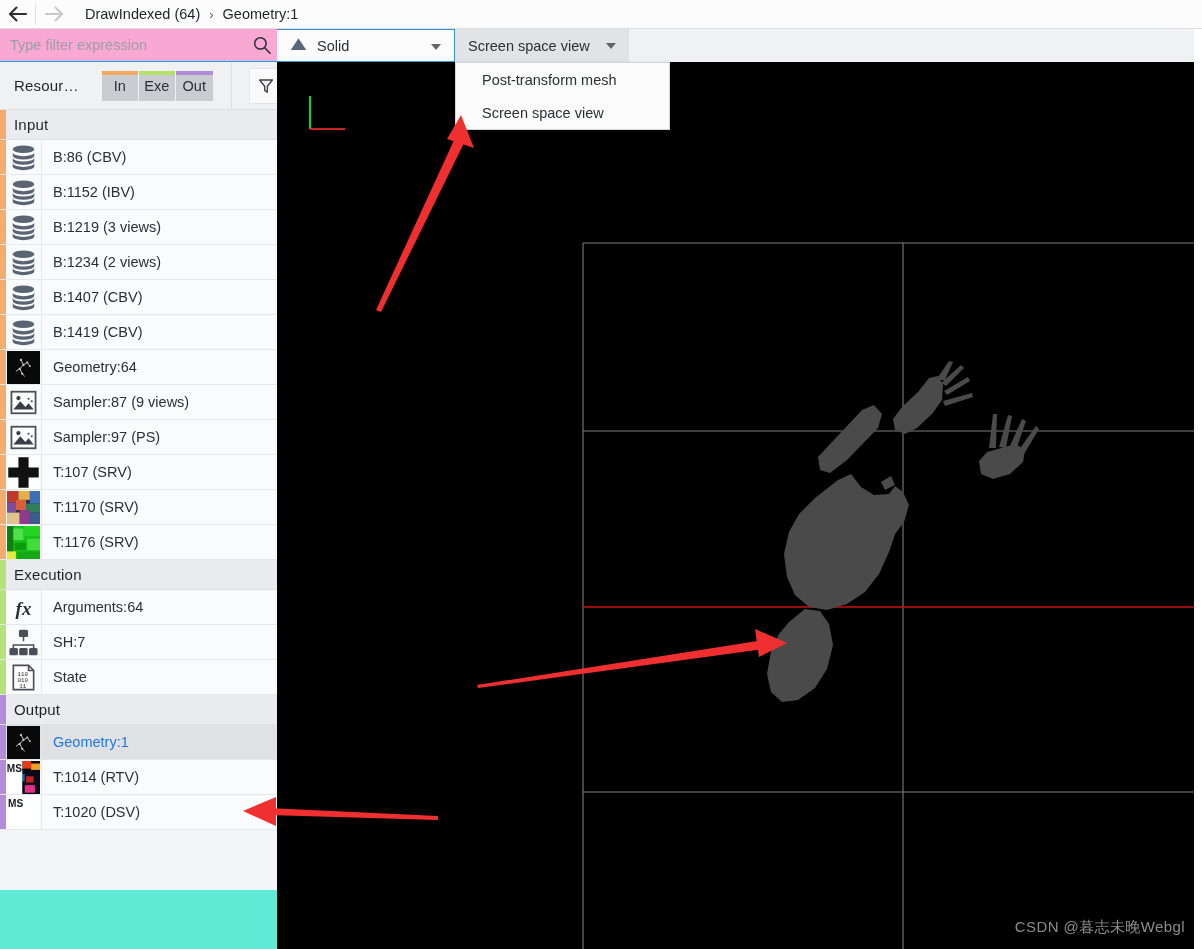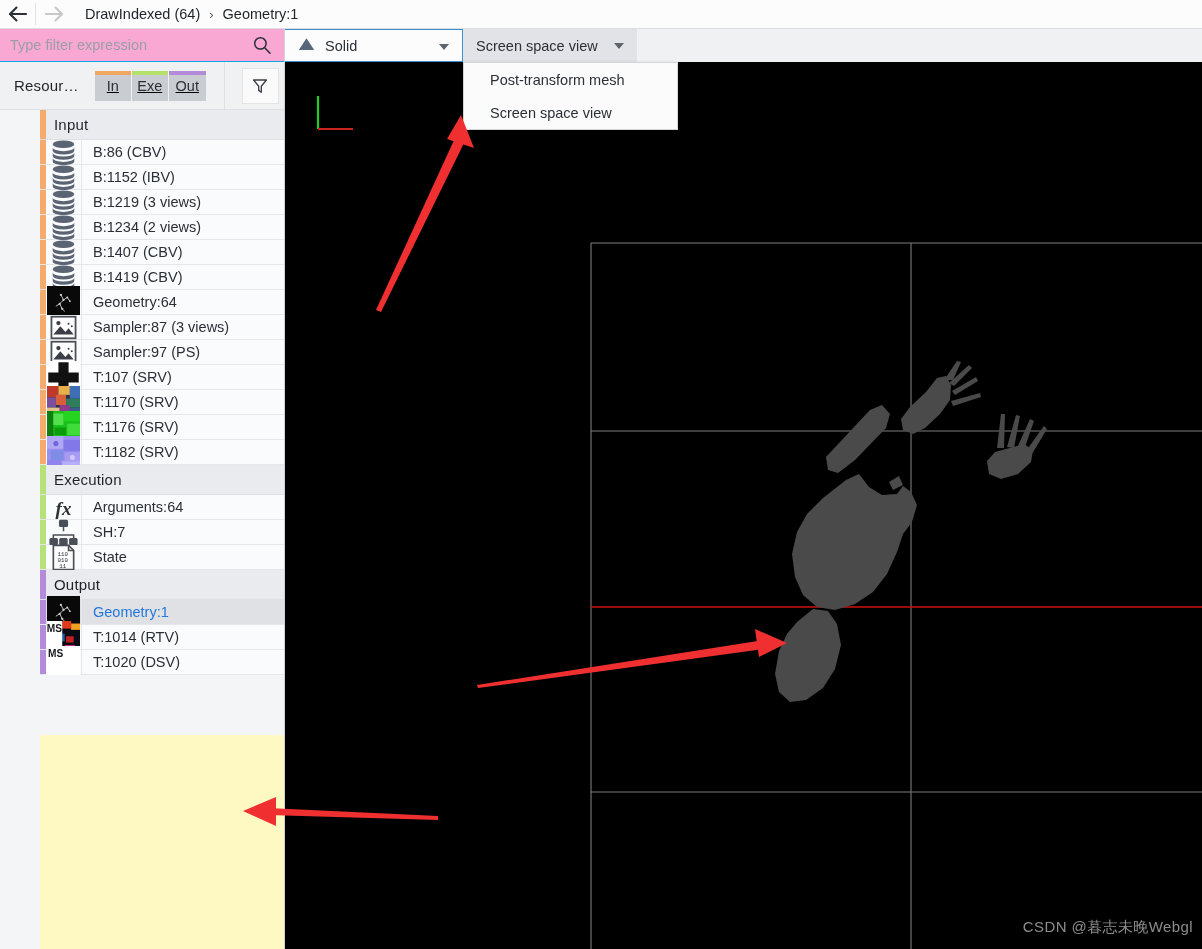--- a/index.html
+++ b/index.html
@@ -51,69 +51,69 @@
     width: 20px; height: 20px;
   }
 
   .toolrow {
     height: 48px; background: #f0f1f3; border-bottom: 1px solid #dfe0e3;
     display: flex; align-items: center; position: relative;
   }
   .res-label {
     font-size: 15px; color: #1f2328; margin-left: 14px; letter-spacing: .2px;
   }
-  .togglegroup { display: flex; margin-left: 16px; text-decoration: underline; }
+  .togglegroup { display: flex; margin-left: 23px; }
   .tgl {
     width: 37px; height: 30px; background: #c9ccd1;
     display: flex; align-items: center; justify-content: center;
     font-size: 14.5px; color: #2b2f36; position: relative;
     border-right: 1px solid #f0f1f3;
   }
   .tgl:last-child { border-right: none; }
   .tgl .cap { position: absolute; left: 0; top: 0; width: 100%; height: 4px; }
   .vsep { width: 1px; height: 47px; background: #dfe0e3; margin-left: 18px; }
   .funnel-btn {
     margin-left: 17px; width: 37px; height: 36px; background: #fafafa;
     border: 1px solid #e3e4e6; display: flex; align-items: center;
     justify-content: center;
   }
 
   
-  .reslist { position: relative; height: 839px; overflow: hidden; background:#fef9c3;margin-left:40px;}
+  .reslist { position: relative; height: 839px; overflow: hidden; background:#5eead4;}
   .sec-header {
     position: relative; height: 30px; background: #eaebee;
     display: flex; align-items: center; border-bottom: 1px solid #dfe0e3;
   }
   .sec-header .title {
     font-size: 15px; color: #1f2328; margin-left: 14px; letter-spacing:.2px;
   }
   .stripe { position: absolute; left: 0; top: 0; width: 6px; height: 100%; }
   .row {
-    position: relative; height: 25px; display: flex; align-items: center;
+    position: relative; height: 35px; display: flex; align-items: center;
     border-bottom: 1px solid #e6e7ea; background: #fafbfc;
   }
   .row.selected { background: #dfe1e5; }
   .row .icon-cell {
     width: 35px; height: 34px; margin-left: 6px; flex: none;
     display: flex; align-items: center; justify-content: center;
     overflow: hidden;
   }
   .row .rowsep { width: 1px; height: 34px; background: #e6e7ea; flex:none;}
   .row .label {
     font-size: 14.5px; color: #2b2f36; margin-left: 11px; white-space: nowrap;
   }
   .row.selected .label { color: #2277dd; }
   .listfill { background: #f4f5f7; height: 60px; position: relative; }
 
   
   .thumb { width: 33px; height: 33px; display:block; }
 
   
   .rightarea {
-    position: absolute; left: 285px; top: 29px;
+    position: absolute; left: 277px; top: 29px;
     width: 917px; height: 920px; background: #ffffff;
   }
   .vtoolbar {
     position: relative; height: 33px; background: #f0f1f3;
     display: flex; align-items: center;
   }
   .dd {
     height: 33px; display: flex; align-items: center; position: relative;
     font-size: 14.5px; color: #2b2f36;
   }
@@ -352,21 +352,21 @@
         <rect x="3.5" y="4.5" width="19" height="17" fill="#fdfdfd" stroke="#4a4f57" stroke-width="1.4"></rect>
         <circle cx="9" cy="9.5" r="1.7" fill="#3a3f47"></circle>
         <path d="M5 18.5 L10.5 12 L14.5 16.5 L17 13.5 L21 18.5 Z" fill="#3a3f47"></path>
         <g fill="#3a3f47">
                     <circle cx="17" cy="10" r="0.8"></circle>
                     <circle cx="19.5" cy="12" r="0.8"></circle>
                   </g>
       </svg>
               </span>
        <span class="rowsep"></span>
-       <span class="label">Sampler:87 (3 views)</span>
+       <span class="label">Sampler:87 (9 views)</span>
             </div>
             <div class="row">
               <span class="stripe" style="background:#f3ab6e"></span>
        <span class="icon-cell">
                 <svg class="thumb" viewBox="0 0 26 26">
         <rect x="3.5" y="4.5" width="19" height="17" fill="#fdfdfd" stroke="#4a4f57" stroke-width="1.4"></rect>
         <circle cx="9" cy="9.5" r="1.7" fill="#3a3f47"></circle>
         <path d="M5 18.5 L10.5 12 L14.5 16.5 L17 13.5 L21 18.5 Z" fill="#3a3f47"></path>
         <g fill="#3a3f47">
                     <circle cx="17" cy="10" r="0.8"></circle>
@@ -416,38 +416,20 @@
         <rect x="5" y="2" width="8" height="9" fill="#52e04f"></rect>
         <rect x="13" y="0" width="13" height="8" fill="#25d321"></rect>
         <rect x="6" y="13" width="9" height="6" fill="#0c9b0d"></rect>
         <rect x="16" y="10" width="10" height="9" fill="#3fdc3a"></rect>
         <rect x="0" y="20" width="7" height="6" fill="#e8e83a"></rect>
         <rect x="8" y="20" width="18" height="6" fill="#17a818"></rect>
       </svg>
               </span>
        <span class="rowsep"></span>
        <span class="label">T:1176 (SRV)</span>
-            </div>
-            <div class="row">
-              <span class="stripe" style="background:#f3ab6e"></span>
-       <span class="icon-cell">
-                <svg class="thumb" viewBox="0 0 26 26">
-        <rect width="26" height="26" fill="#9a8ff0"></rect>
-        <rect x="0" y="0" width="13" height="10" fill="#b0a8f5"></rect>
-        <rect x="13" y="3" width="13" height="9" fill="#8278e8"></rect>
-        <rect x="3" y="11" width="10" height="8" fill="#7f8ce6"></rect>
-        <rect x="14" y="13" width="12" height="7" fill="#a79bf2"></rect>
-        <rect x="0" y="19" width="11" height="7" fill="#8f84ee"></rect>
-        <rect x="12" y="20" width="14" height="6" fill="#b6aef7"></rect>
-        <circle cx="7" cy="6" r="2" fill="#6f64d8"></circle>
-        <circle cx="20" cy="17" r="2" fill="#cfc8fb"></circle>
-      </svg>
-              </span>
-       <span class="rowsep"></span>
-       <span class="label">T:1182 (SRV)</span>
             </div>
           </div>
           <div style="position: relative;">
             <div class="sec-header">
               <span class="stripe" style="background:#b7e27a"></span>
      <span class="title">Execution</span>
             </div>
             <div class="row">
               <span class="stripe" style="background:#b7e27a"></span>
        <span class="icon-cell">

